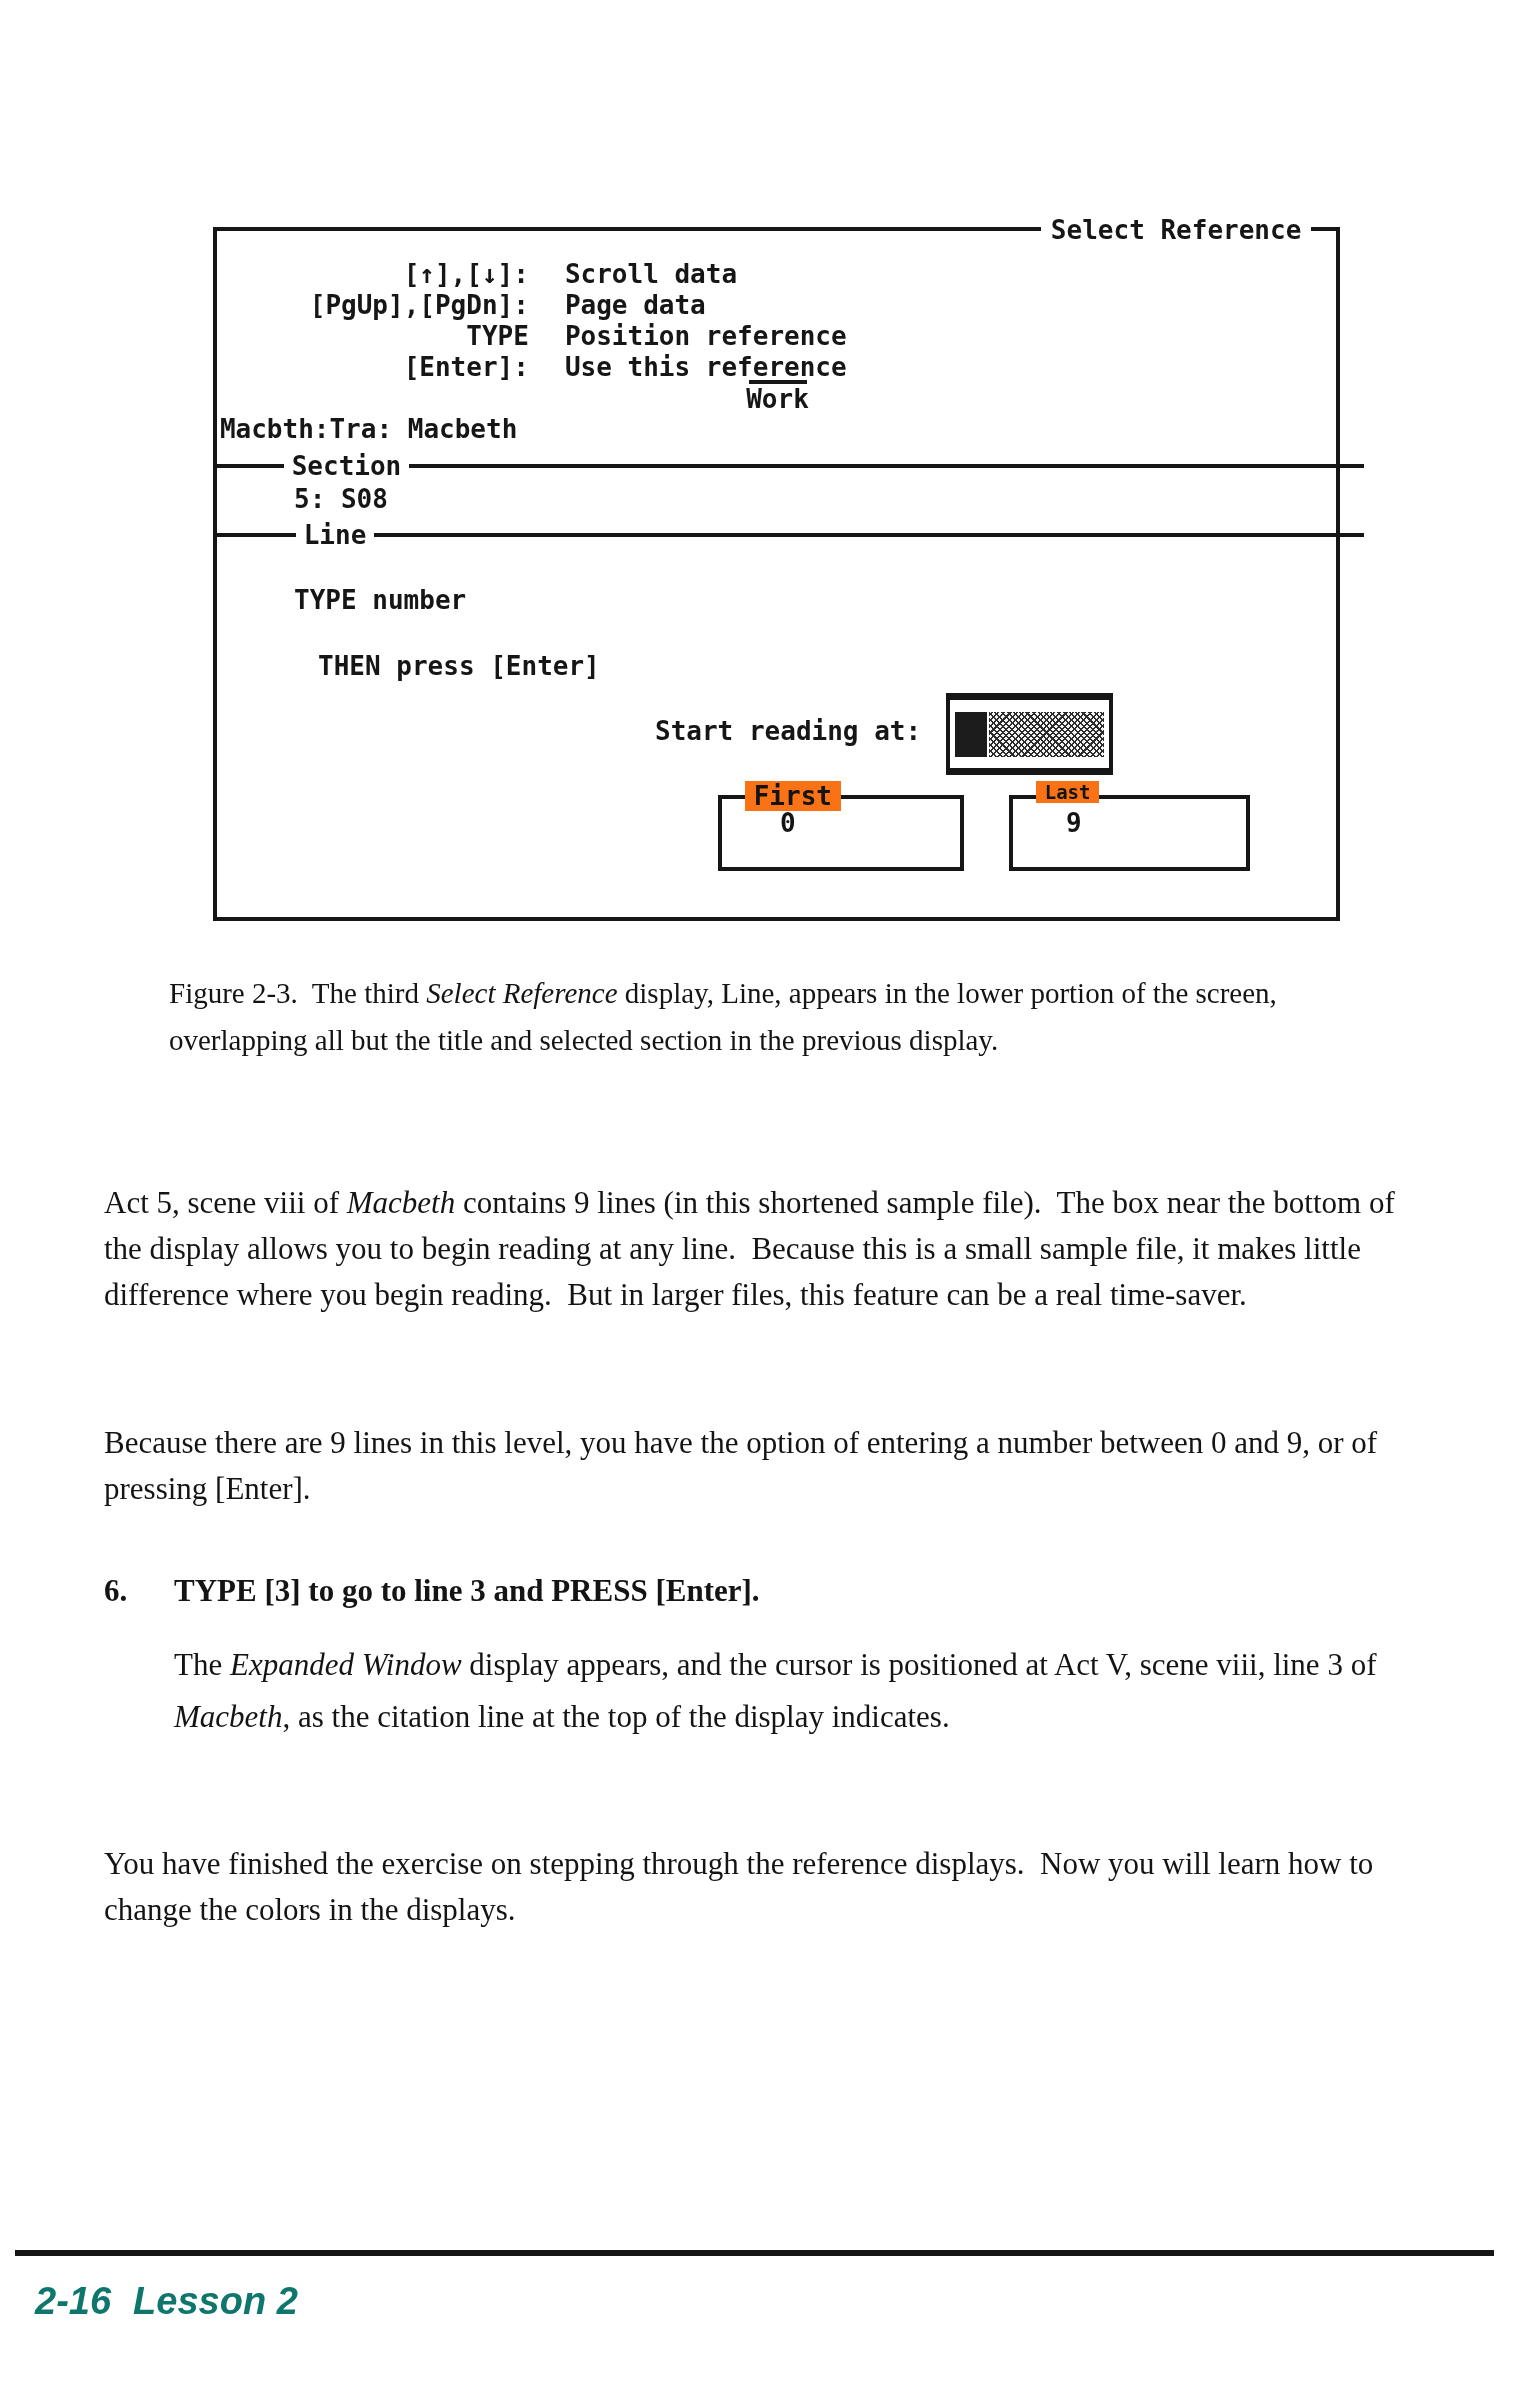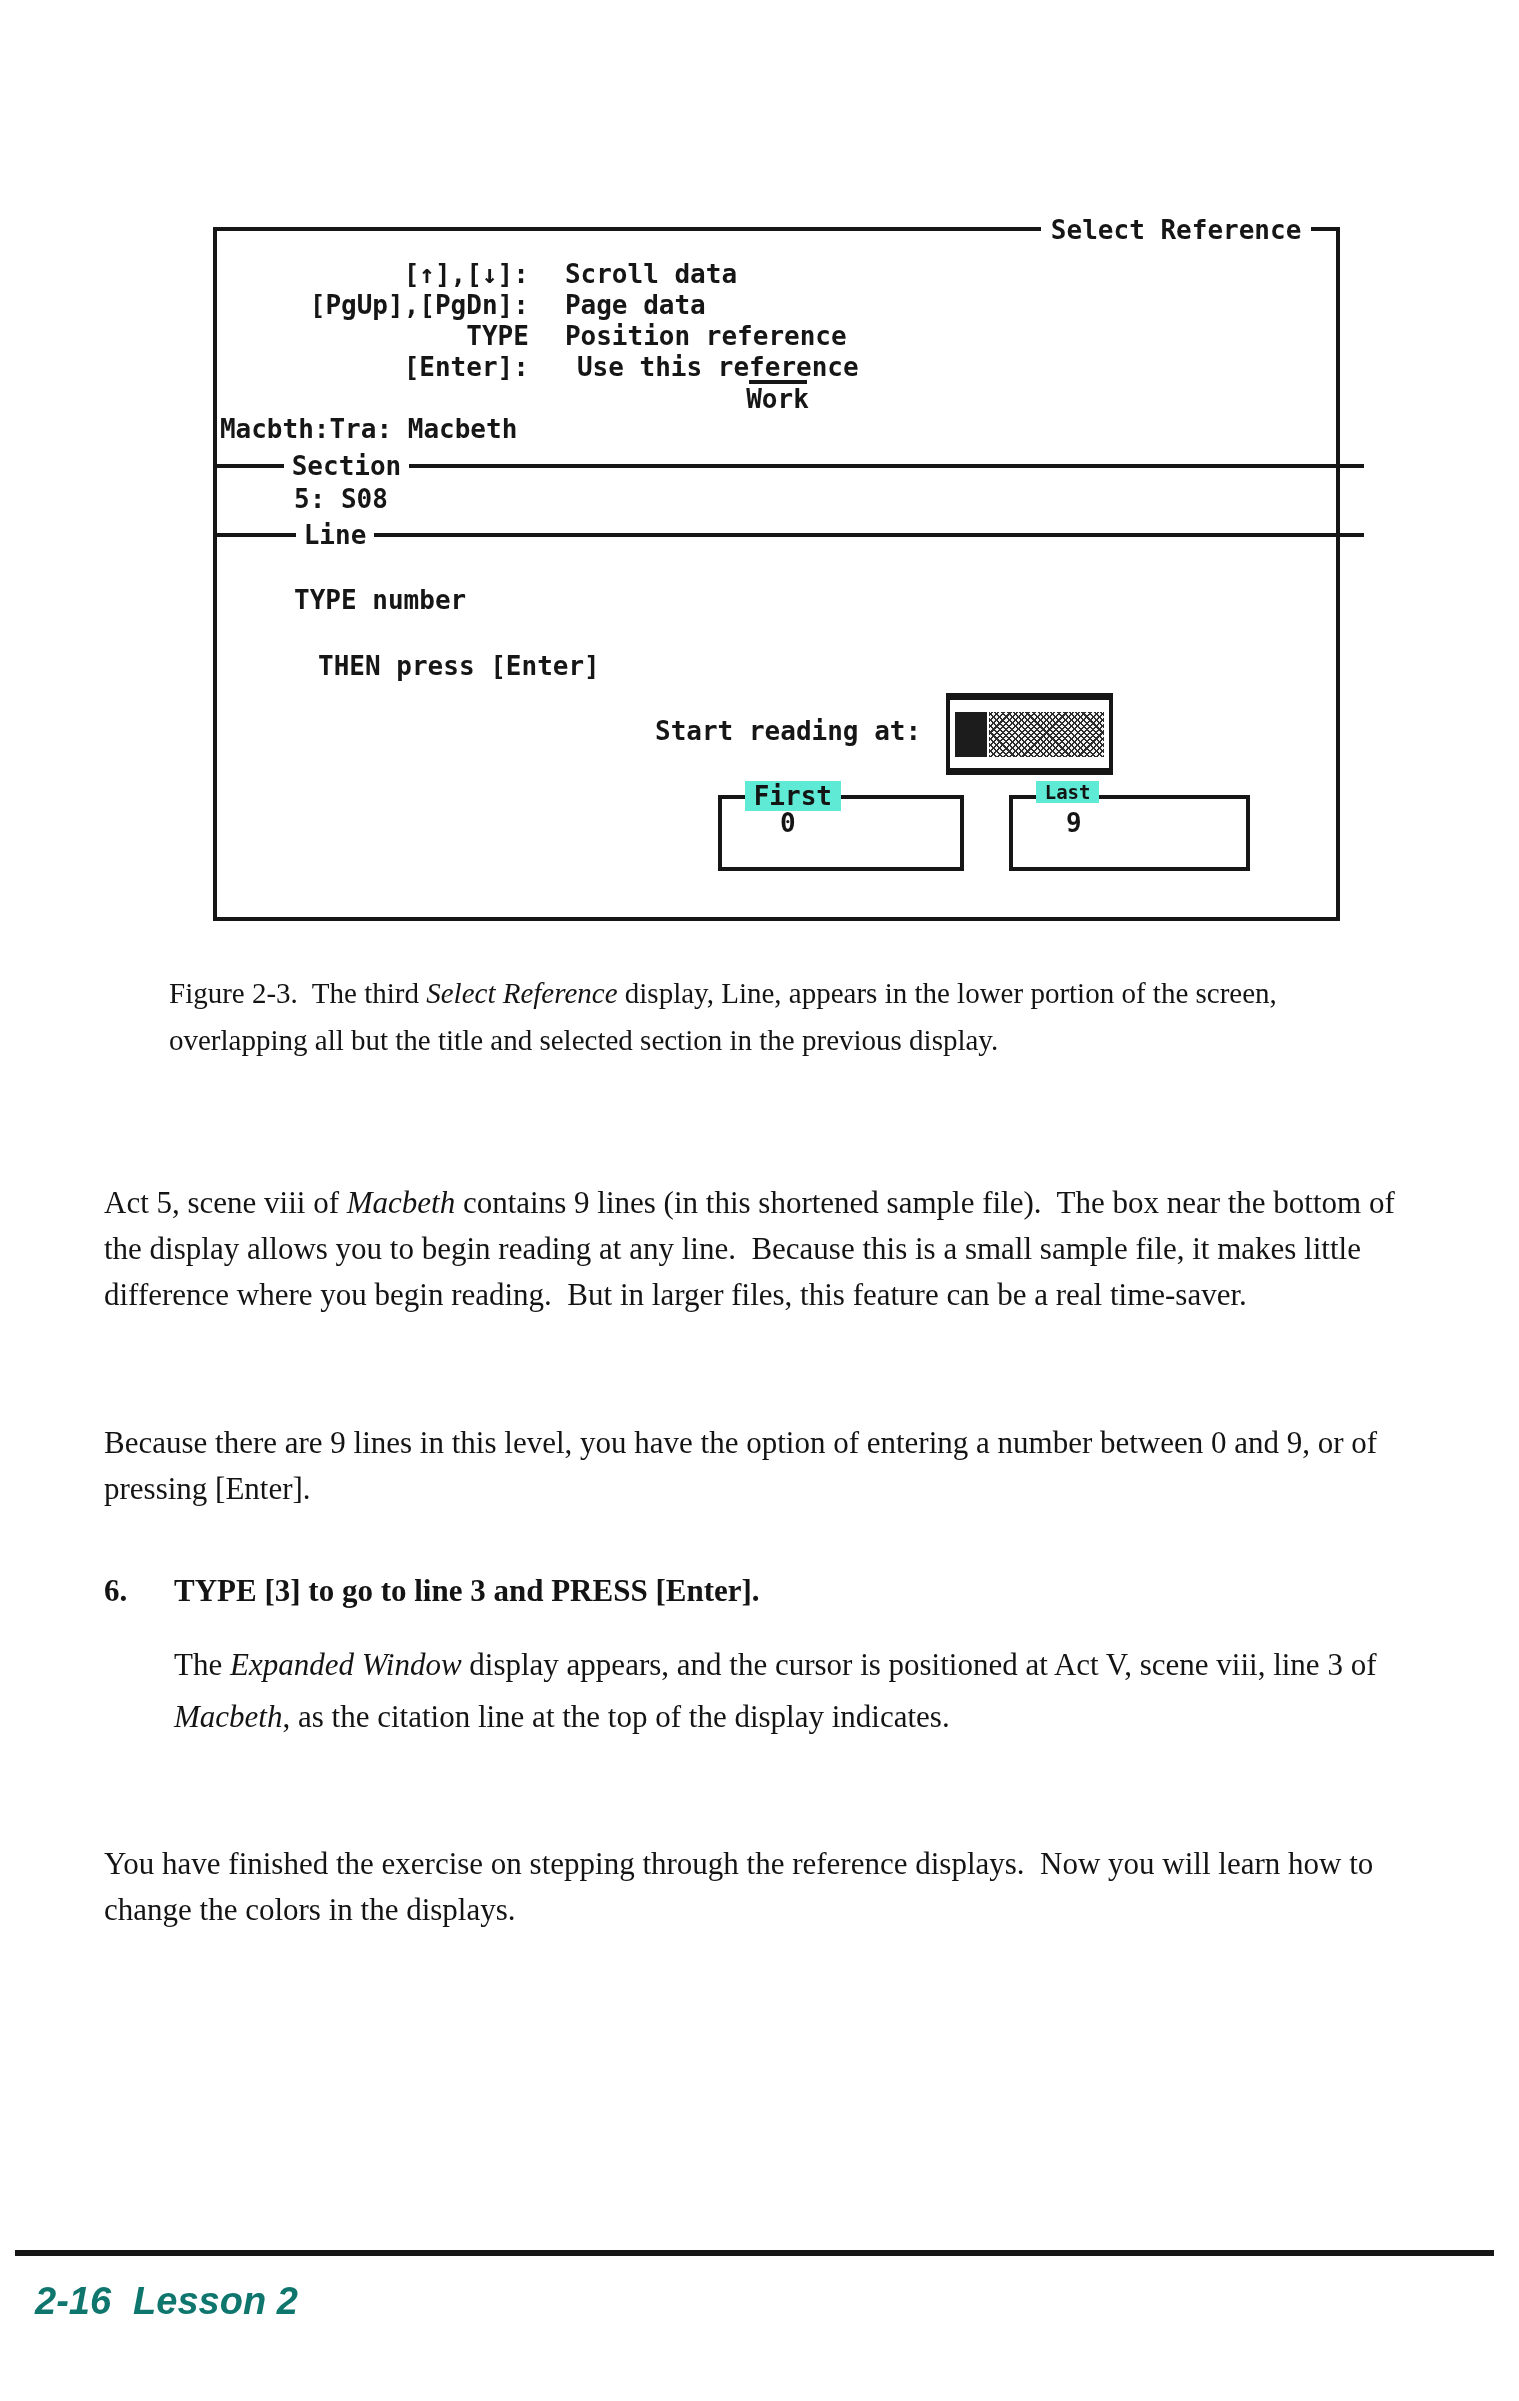--- a/index.html
+++ b/index.html
@@ -20,21 +20,21 @@
   .divider .fill{flex:1;border-top:4.4px solid #161616;height:0;}
   .tline{position:absolute;white-space:pre;}
   .start-input{position:absolute;left:946px;top:693px;width:167px;height:82px;box-sizing:border-box;
         border:4.8px solid #161616;border-top-width:7.7px;border-bottom-width:7.7px;
         background:#ffffff;display:flex;align-items:center;padding:3.9px 4.8px;gap:1.9px;}
   .cursor-block{width:32px;height:45px;background:#1c1c1c;}
   .hatch{flex:1;height:45px;background:
         repeating-linear-gradient(45deg,#2c2c2c 0 1.5px,rgba(0,0,0,0) 1.5px 4.4px),
         repeating-linear-gradient(-45deg,#2c2c2c 0 1.5px,rgba(0,0,0,0) 1.5px 4.4px),#f4f4f4;}
   .io-box{position:absolute;top:795px;height:76px;box-sizing:border-box;border:4.4px solid #161616;background:#fff;}
-  .io-label{position:absolute;top:-18px;left:23px;background:#5eead4;padding:0 8.7px;white-space:nowrap;}
+  .io-label{position:absolute;top:-18px;left:23px;background:#f97316;padding:0 8.7px;white-space:nowrap;}
   .io-value{position:absolute;top:8.7px;white-space:pre;}
   
   .caption{position:absolute;left:169px;top:970px;width:1243px;font-size:29px;line-height:47px;white-space:pre-wrap;}
   .para{position:absolute;font-size:31px;line-height:46px;white-space:pre-wrap;}
   .seg-i,.it{font-style:italic;}
   .step-num{position:absolute;left:104px;top:1573px;font-size:31px;font-weight:700;}
   .step-title{position:absolute;left:174px;top:1573px;width:1258px;font-size:31px;font-weight:700;white-space:pre-wrap;}
   .step-body{position:absolute;left:174px;top:1639px;width:1267px;font-size:31px;line-height:52px;white-space:pre-wrap;}
   .foot-rule{position:absolute;left:14.5px;top:2250px;width:1479px;height:6.3px;background:#161616;}
   .footer{position:absolute;left:35px;top:2280px;font-family:"Liberation Sans", sans-serif;
@@ -53,21 +53,21 @@
       <span class="kact">Scroll data</span>
     </div>
     <div class="krow" style="left:3.9px;top:59px;">
       <span class="kkey">[PgUp],[PgDn]:</span>
       <span class="kact">Page data</span>
     </div>
     <div class="krow" style="left:3.9px;top:90px;">
       <span class="kkey">TYPE</span>
       <span class="kact">Position reference</span>
     </div>
-    <div class="krow" style="left:3.9px;top:121px;gap:12px;">
+    <div class="krow" style="left:3.9px;top:121px;">
       <span class="kkey">[Enter]:</span>
       <span class="kact">Use this reference</span>
     </div>
 
     <div class="divider" style="left:-26px;top:149px;width:1173px;flex-direction:column;">
       <span class="dash" style="width:58px;"></span>
       <span class="lbl">Work</span>
       <span class="fill"></span>
     </div>
     <div class="tline" style="left:2.9px;top:183px;">Macbth:Tra: Macbeth</div>

